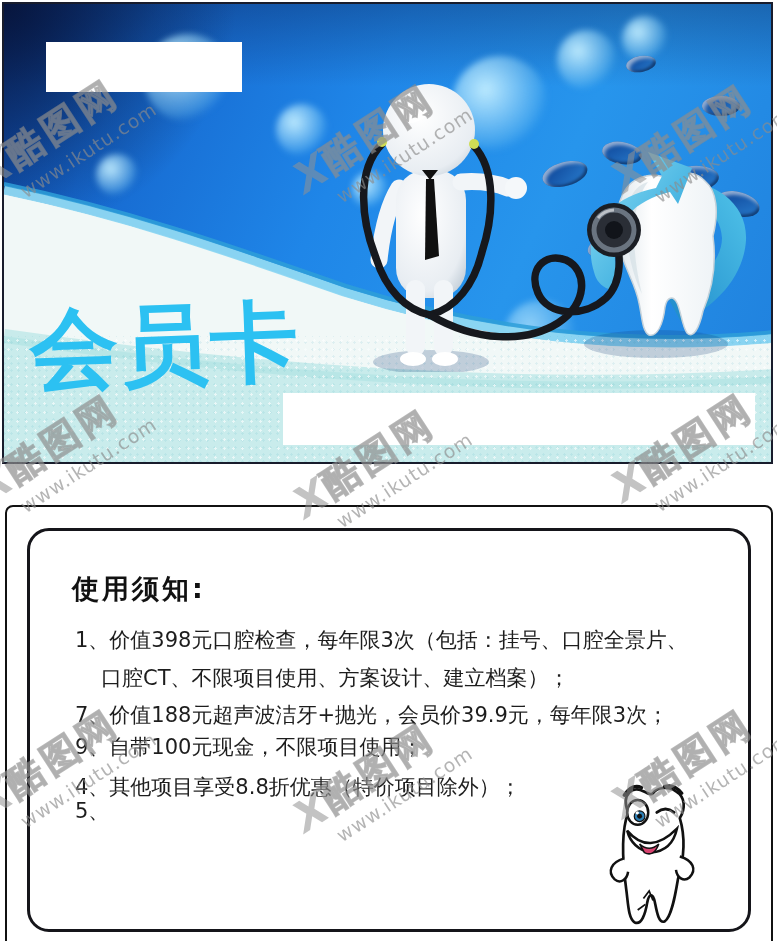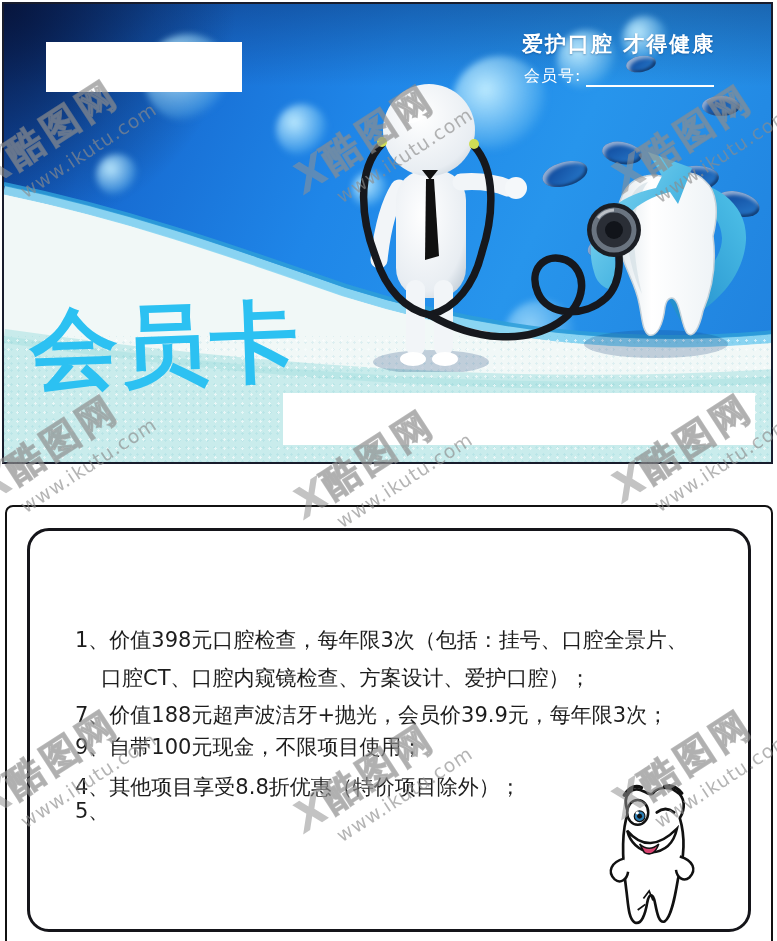--- a/index.html
+++ b/index.html
@@ -188,33 +188,29 @@
       <circle cx="288" cy="150" r="27" fill="#1b1e24"></circle>
       <circle cx="288" cy="150" r="20" fill="#2a2e36" stroke="#6a7480" stroke-width="5"></circle>
       <circle cx="288" cy="150" r="9" fill="#11141a"></circle>
       <path d="M272,138 A21,21 0 0 1 288,130" stroke="rgba(255,255,255,.55)" stroke-width="3" fill="none"></path>
     </g>
   </svg>
 
   <div class="white-box-1"></div>
   <div class="white-box-2"></div>
 
-  <div class="slogan">爱护口腔 才得健康</div>
-  <div class="member-line">
-    <span class="member-label">会员号:</span>
-    <span class="member-underline"></span>
-  </div>
   <div class="front-title">会员卡</div>
 </div>
 
 <div class="card-back">
   <div class="card-back-inner">
+    <div class="notes-heading">使用须知:</div>
     <div class="notes-list">
       <div class="note-line nl0">1、价值398元口腔检查，每年限3次（包括：挂号、口腔全景片、</div>
-      <div class="note-line nl1">口腔CT、口腔内窥镜检查、方案设计、爱护口腔）；</div>
+      <div class="note-line nl1">口腔CT、不限项目使用、方案设计、建立档案）；</div>
       <div class="note-line nl2">7、价值188元超声波洁牙+抛光，会员价39.9元，每年限3次；</div>
       <div class="note-line nl3">9、自带100元现金，不限项目使用；</div>
       <div class="note-line nl4">4、其他项目享受8.8折优惠（特价项目除外）；</div>
       <div class="note-line nl5">5、</div>
     </div>
 
     <svg class="tooth-cartoon" viewBox="0 0 120 165">
       <path d="M34,38 C26,18 40,10 50,16 C56,19 58,20 60,18 C64,12 76,10 84,16 C94,22 94,34 88,44 C94,64 92,88 86,108 C83,126 79,148 72,152 C66,154 64,142 62,132 C60,122 56,122 54,132 C52,144 48,156 41,153 C34,149 34,132 32,118 C29,96 26,60 34,38 Z" fill="#ffffff" stroke="#111" stroke-width="2.8"></path>
       <path d="M30,20 Q38,8 48,12" fill="none" stroke="#111" stroke-width="3.6" stroke-linecap="round"></path>
       <path d="M72,11 Q82,8 90,18" fill="none" stroke="#111" stroke-width="3.6" stroke-linecap="round"></path>

